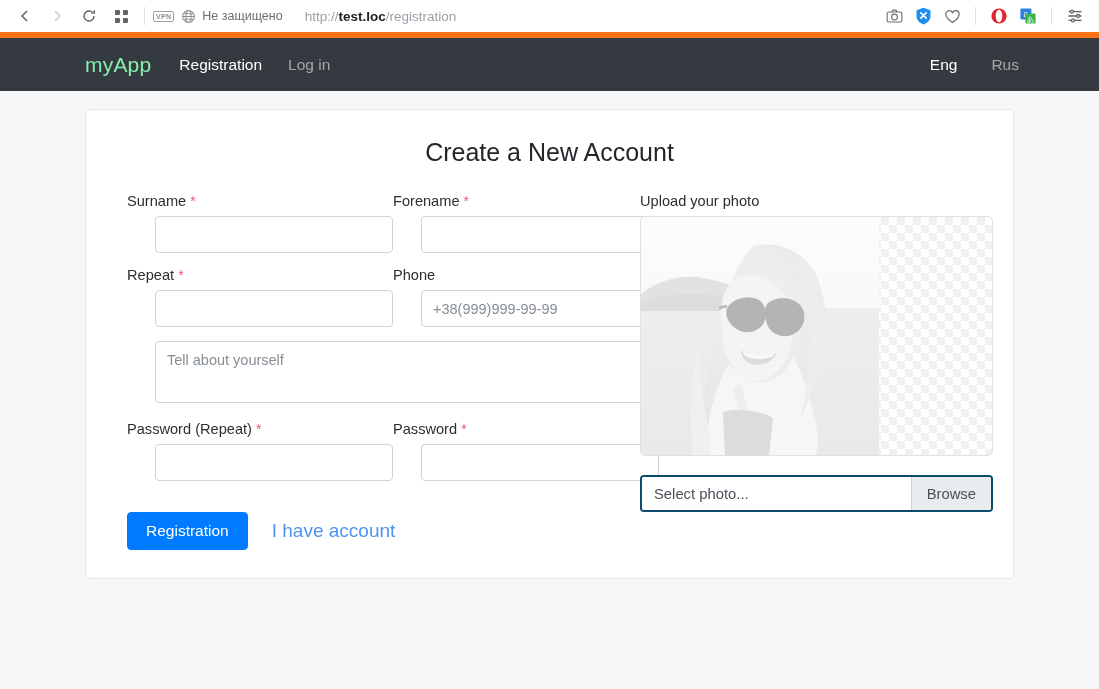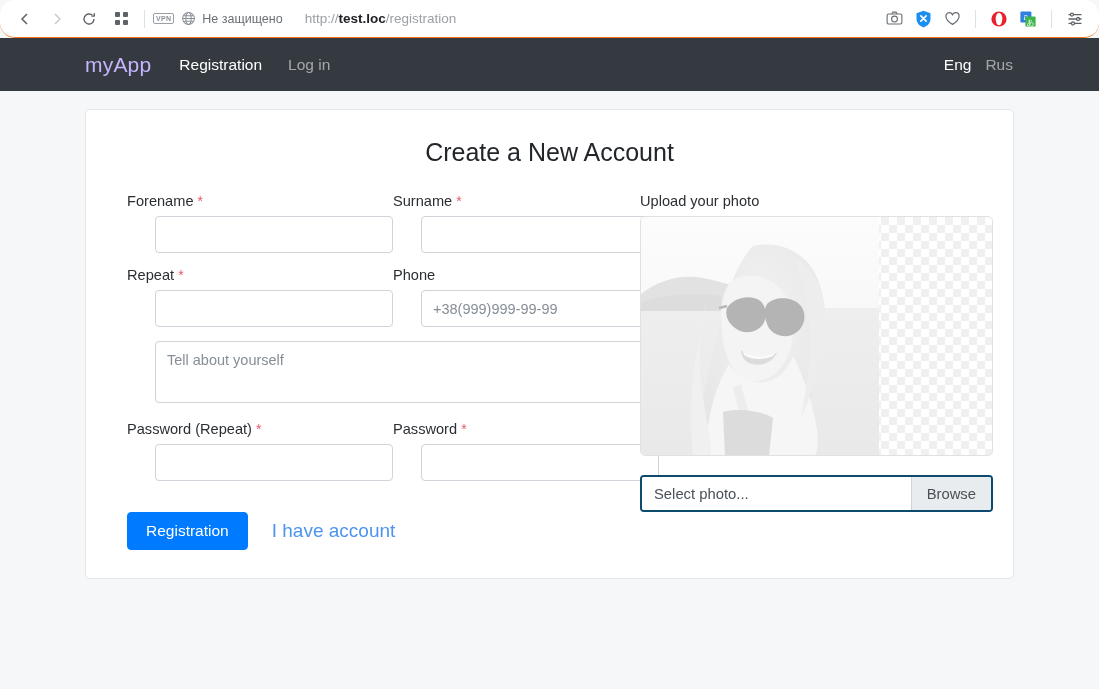--- a/index.html
+++ b/index.html
@@ -11,23 +11,22 @@
     background: #f5f7f9;
   }
 
   
   .browser-bar {
     height: 38px;
     background: #ffffff;
     display: flex;
     align-items: center;
     padding: 0 10px;
-    border-bottom: 1px solid #f97316;
+    border-bottom: 6px solid #f97316;
     position: relative;
-    border-radius: 15px;
   }
   .nav-btns { display: flex; align-items: center; gap: 2px; }
   .nav-btn {
     width: 30px; height: 30px;
     display: flex; align-items: center; justify-content: center;
     color: #5f6368;
   }
   .nav-btn.disabled { color: #c8cacd; }
   .chrome-sep {
     width: 1px; height: 18px;
@@ -71,36 +70,36 @@
   
   .navbar {
     height: 53px;
     background: #343a40;
     display: flex;
     align-items: center;
     padding: 0 0 0 85px;
     position: relative;
   }
   .brand {
-    color: #c4b5fd;
+    color: #86efac;
     font-size: 21px;
     margin-right: 28px;
     letter-spacing: .2px;
   }
   .nav-links { display: flex; align-items: center; gap: 26px; }
   .nav-link {
     font-size: 15.5px;
     color: rgba(255,255,255,.55);
     text-decoration: none;
   }
   .nav-link.active { color: #ffffff; }
   .lang-links {
     position: absolute;
-    right: 86px;
-    display: flex; align-items: flex-start; gap: 14px;
+    right: 80px;
+    display: flex; align-items: flex-start; gap: 34px;
   }
   .lang-link {
     font-size: 15.5px;
     color: rgba(255,255,255,.55);
     text-decoration: none;
   }
   .lang-link.active { color: #ffffff; }
 
   
   .page { padding: 18px 85px 0 85px; }
@@ -329,27 +328,27 @@
 <div class="page">
   <div class="card">
     <div class="card-title">Create a New Account</div>
 
     <div class="form-row">
 
       <div class="col-left">
 
         <div class="field-row">
           <div class="field w-half">
-            <label class="flabel"><span>Forename</span>
+            <label class="flabel"><span>Surname</span>
               <span class="req">*</span>
             </label>
             <input class="ctl" type="text" placeholder="" style="">
           </div>
           <div class="field w-half">
-            <label class="flabel"><span>Surname</span>
+            <label class="flabel"><span>Forename</span>
               <span class="req">*</span>
             </label>
             <input class="ctl" type="text" placeholder="" style="">
           </div>
         </div>
 
         <div class="field-row">
           <div class="field w-half">
             <label class="flabel"><span>Repeat</span>
               <span class="req">*</span>

